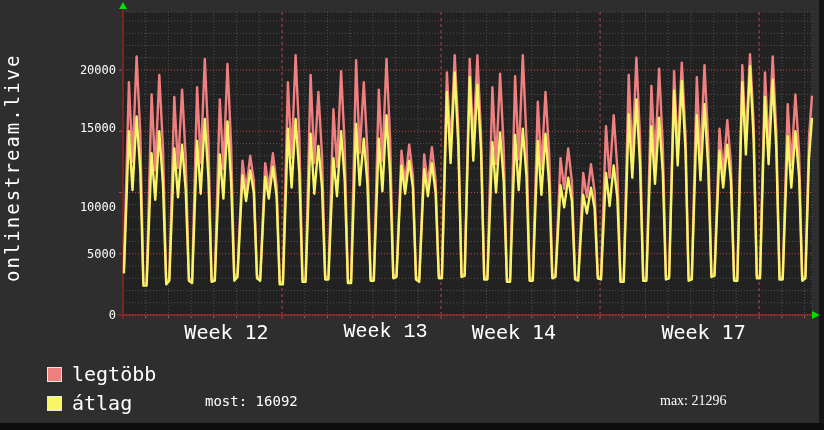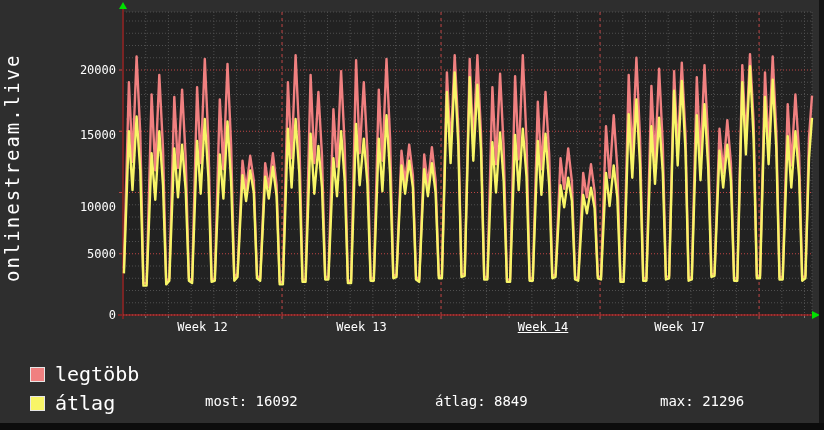--- a/index.html
+++ b/index.html
@@ -11,22 +11,22 @@
   }
   #plot-bg{position:absolute;left:123px;top:12px;width:689px;height:303px;background:#222222;}
   #chart-svg{position:absolute;left:0;top:0;}
   .vtitle{
     position:absolute;left:0px;top:40px;height:256px;width:24px;
     writing-mode:vertical-rl;transform:rotate(180deg);
     font-size:19px;letter-spacing:2px;line-height:24px;
     display:flex;align-items:center;justify-content:center;white-space:nowrap;
   }
   .ylab{position:absolute;width:80px;text-align:right;font-size:12px;line-height:18px;}
-  .xlab{position:absolute;top:320px;font-size:12px;white-space:nowrap;transform:translateX(-50%);}
-  .legend-row{position:absolute;left:30px;display:flex;align-items:center;height:16px;justify-content:center;}
+  .xlab{position:absolute;top:320px;font-size:20px;white-space:nowrap;transform:translateX(-50%);margin-left:24px;}
+  .legend-row{position:absolute;left:47px;display:flex;align-items:center;height:16px;justify-content:center;}
   .swatch{width:13px;height:13px;border:1px solid #e6e6e6;margin-right:10px;flex:0 0 auto;}
   .legend-text{font-size:20px;line-height:16px;}
   .stat{position:absolute;font-size:14px;white-space:nowrap;}
   .edge-right{position:absolute;right:0;top:0;width:5px;height:430px;background:#141414;}
   .edge-bottom{position:absolute;left:0;bottom:0;width:824px;height:7px;background:#0c0c0c;}
 </style>
 </head>
 <body>
 
 <div id="stage">
@@ -131,44 +131,41 @@
       <polygon points="119,9 127,9 123,2" fill="#00e000"></polygon>
       <polygon points="812,311 812,319 820,315" fill="#00e000"></polygon>
     </svg>
 
   <div class="vtitle">onlinestream.live</div>
 
   <div id="ylabels">
       <div class="ylab" style="left: 36px; top: 306px;">0</div>
       <div class="ylab" style="left: 36px; top: 244.75px; text-align: right;">5000</div>
       <div class="ylab" style="left: 36px; top: 198px;">10000</div>
-      <div class="ylab" style="left: 36px; top: 126px;">15000</div>
+      <div class="ylab" style="left: 36px; top: 119px;">15000</div>
       <div class="ylab" style="left: 36px; top: 61px;">20000</div>
     </div>
   <div id="xlabels">
       <div class="xlab" style="left: 202.509px;">Week 12</div>
-      <div class="xlab" style="left: 361.526px;">Week 13</div>
-      <div class="xlab" style="left: 543px; text-decoration: underline;">Week 14</div>
+      <div class="xlab" style="left: 361.526px; font-family: Liberation Mono, monospace;">Week 13</div>
+      <div class="xlab" style="left: 490px;">Week 14</div>
       <div class="xlab" style="left: 679.561px;">Week 17</div>
     </div>
 
   <div class="legend-row" style="top:366px;">
     <span class="swatch" id="sw0" style="background: rgb(240, 128, 128);"></span>
     <span class="legend-text">legtöbb</span>
   </div>
   <div class="legend-row" style="top:395px;">
     <span class="swatch" id="sw1" style="background: rgb(248, 245, 103);"></span>
     <span class="legend-text">átlag</span>
   </div>
 
   <div class="stat" style="left:205px;top:393px;">
     <span>most:</span>&nbsp;<span>16092</span>
   </div>
-  <div class="stat" style="left:435px;top:393px;">
-    <span>átlag:</span>&nbsp;<span>8849</span>
-  </div>
-  <div class="stat" style="left:660px;top:393px;">
+  <div class="stat" style="left:660px;top:393px;font-family:Liberation Serif, serif;">
     <span>max:</span>&nbsp;<span>21296</span>
   </div>
 
   <div class="edge-right"></div>
   <div class="edge-bottom"></div>
 </div>
 
 </body></html>

